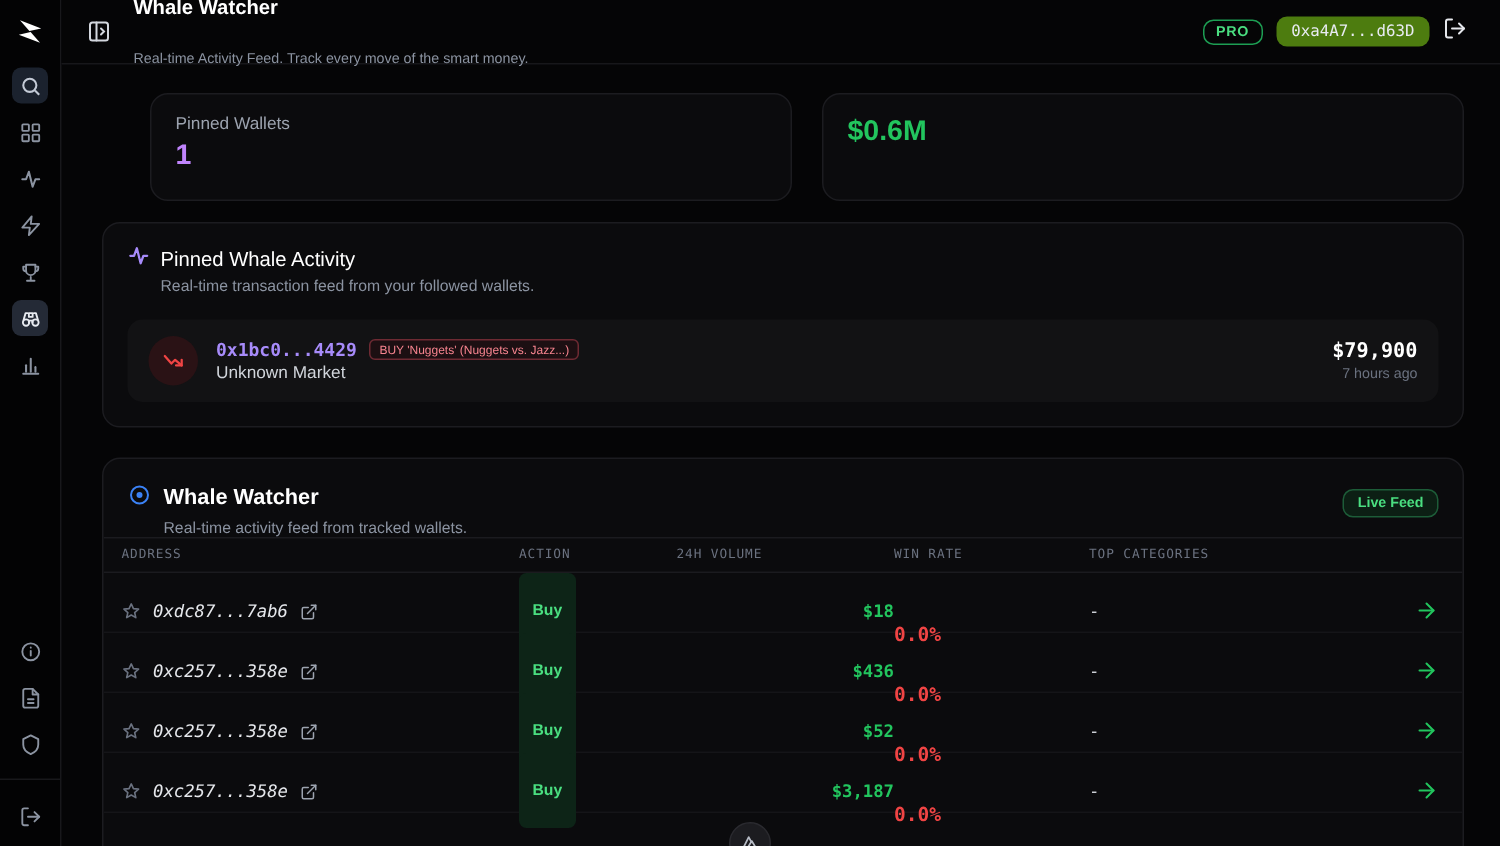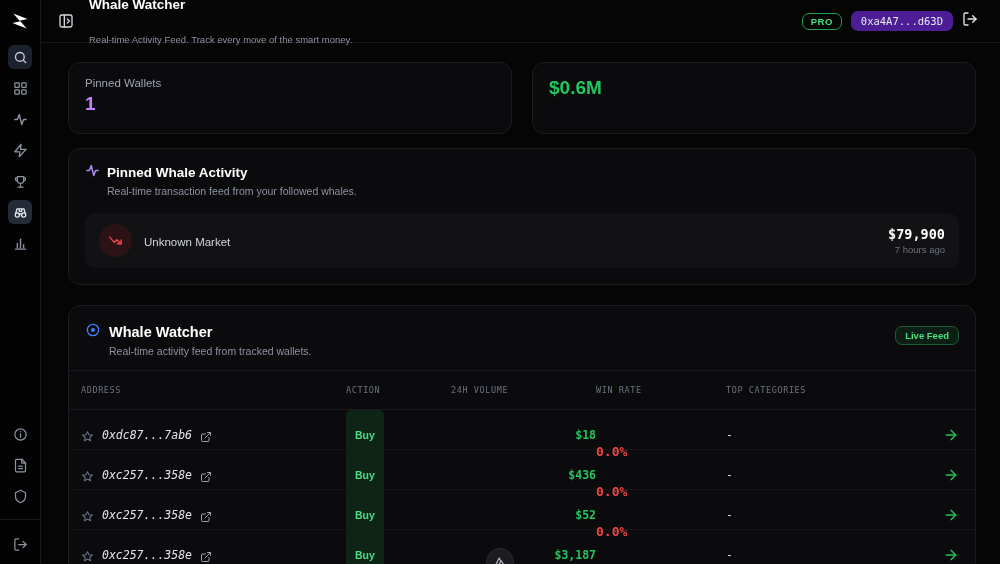--- a/index.html
+++ b/index.html
@@ -41,41 +41,41 @@
   .toggle-btn svg { width:16px; height:16px; }
   .header-titles { margin-left:12px; }
   .header-title { font-size:13.5px; font-weight:bold; color:#fff; line-height:1.25; }
   .header-subtitle { font-size:9.5px; color:#8b93a1;margin-top:20px; }
   .header-right { margin-left:auto; display:flex; align-items:center; gap:9px; }
   .pro-badge {
     font-size:9.5px; font-weight:bold; letter-spacing:.5px; color:#4ade80;
     border:1px solid #1d9e53; border-radius:7px; padding:2px 8px;
   }
   .wallet-pill {
-    background:#4c1d95; border-radius:7px; padding:4px 10px;
+    background:#4d7c0f; border-radius:7px; padding:4px 10px;
     font-size:10.5px; color:#e8ebf2; cursor:pointer;
   }
   .header-logout { width:20px; height:20px; color:#e5e7eb; cursor:pointer; }
   .header-logout svg { width:16px; height:16px; }
 
   
   .main { position:absolute; left:41px; top:43px; right:0; bottom:0; padding:19px 24px 0 27px; overflow:hidden; }
 
-  .stat-row { display:flex; gap:20px; }
+  .stat-row { display:flex; gap:20px;margin-left:32px; }
   .card {
     background:#0b0b0d; border:1px solid #1c1c20; border-radius:12px;
   }
   .stat-card { flex:1; height:72px; padding:14px 16px; }
   .stat-label { font-size:11.5px; color:#9ca3af; margin-bottom:4px; }
   .stat-value { font-size:19px; font-weight:bold; }
 
   .section-card { margin-top:14px; padding:14px 16px 16px; }
   .section-head { display:flex; align-items:flex-start; }
   .section-title-wrap { }
-  .section-title { font-size:13.5px; font-weight:bold; color:#fff; display:flex; align-items:center; gap:7px; }
+  .section-title { font-size:13.5px; font-weight:normal; color:#fff; display:flex; align-items:center; gap:7px; }
   .section-title svg { width:15px; height:15px; }
   .section-sub { font-size:10.5px; color:#8b93a1; margin-top:4px; }
   .sub-indent { padding-left:22px; }
 
   
   .txn-row {
     margin-top:16px; background:#121214; border-radius:10px;
     height:55px; display:flex; align-items:center; padding:0 14px; cursor:pointer;
   }
   .txn-avatar {
@@ -103,21 +103,21 @@
   .watcher-title svg { width:16px; height:16px; }
   .live-badge {
     margin-left:auto; font-size:9.5px; font-weight:bold; color:#4ade80;
     background:#0c1f14; border:1px solid #1d5c38; border-radius:7px; padding:3px 9px; margin-top:4px;
   }
 
   .tbl-grid {
     display:grid; grid-template-columns:265px 105px 145px 130px 190px 1fr;
     align-items:center; padding:0 16px 0 12px;
   }
-  .tbl-head { margin-top:13px; border-top:1px solid #1b1b1f; border-bottom:1px solid #1b1b1f; height:40px; }
+  .tbl-head { border-top:1px solid #1b1b1f; border-bottom:1px solid #1b1b1f; height:24px; }
   .tbl-head span { font-size:8.5px; letter-spacing:.6px; color:#6b7280; }
   .tbl-row { height:40px; border-bottom:1px solid #151518; cursor:pointer; }
   .addr-cell { display:flex; align-items:center; gap:8px; }
   .star-btn { color:#6b7280; width:13px; height:13px; cursor:pointer; flex:0 0 auto; }
   .star-btn svg { width:13px; height:13px; }
   .addr-text { font-size:11.5px; color:#e5e7eb;font-style:italic; }
   .ext-btn { color:#9ca3af; width:12px; height:12px; cursor:pointer; }
   .ext-btn svg { width:12px; height:12px; }
   .buy-badge {
     display:inline-block; font-size:10.5px; font-weight:bold; color:#4ade80;
@@ -265,31 +265,35 @@
     <div class="section-head">
       <div class="section-title-wrap">
         <div class="section-title">
           <span style="color:#a78bfa">
             <svg viewBox="0 0 24 24" fill="none" stroke="currentColor" stroke-width="2.4" stroke-linecap="round" stroke-linejoin="round">
                 <path d="M3 12h4l3-8 4 16 3-8h4"></path>
               </svg>
           </span>
           <span>Pinned Whale Activity</span>
         </div>
-        <div class="section-sub sub-indent">Real-time transaction feed from your followed whales.</div>
+        <div class="section-sub sub-indent">Real-time transaction feed from your followed wallets.</div>
       </div>
     </div>
     <div class="txn-row">
       <div class="txn-avatar">
         <svg viewBox="0 0 24 24" fill="none" stroke="currentColor" stroke-width="2.4" stroke-linecap="round" stroke-linejoin="round">
             <polyline points="3 7 10 15 14 11 21 17"></polyline>
             <polyline points="15 17 21 17 21 11"></polyline>
           </svg>
       </div>
       <div class="txn-info">
+        <div class="txn-line1">
+          <span class="txn-address mono">0x1bc0...4429</span>
+          <span class="txn-badge">BUY 'Nuggets' (Nuggets vs. Jazz...)</span>
+        </div>
         <div class="txn-market">Unknown Market</div>
       </div>
       <div class="txn-right">
         <div class="txn-amount mono">$79,900</div>
         <div class="txn-time">7 hours ago</div>
       </div>
     </div>
   </section>
 
   <section class="card watcher-card">

